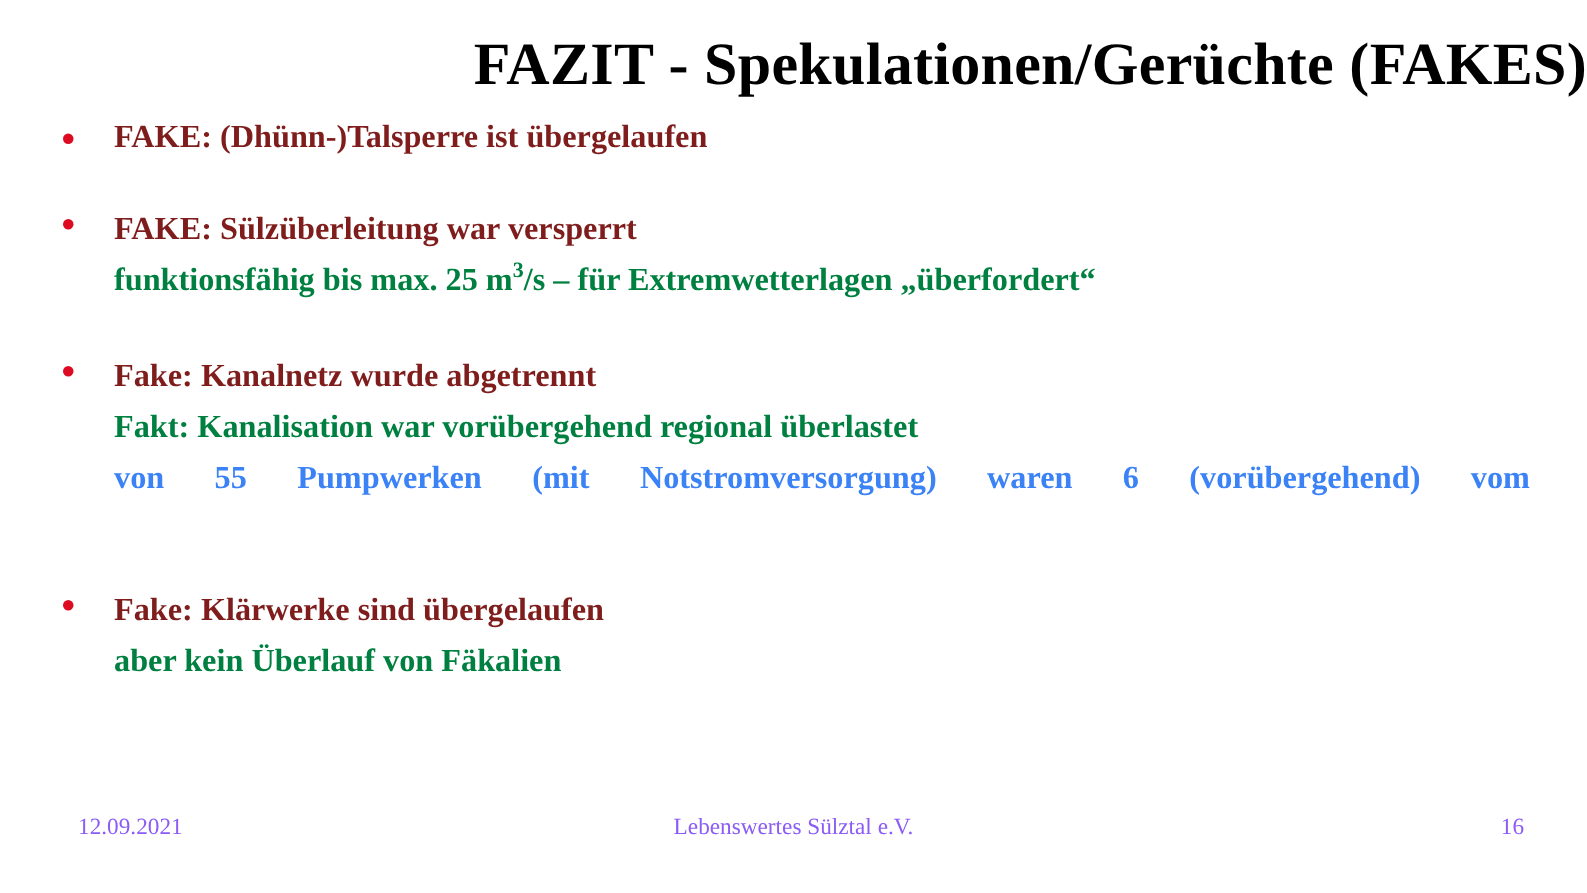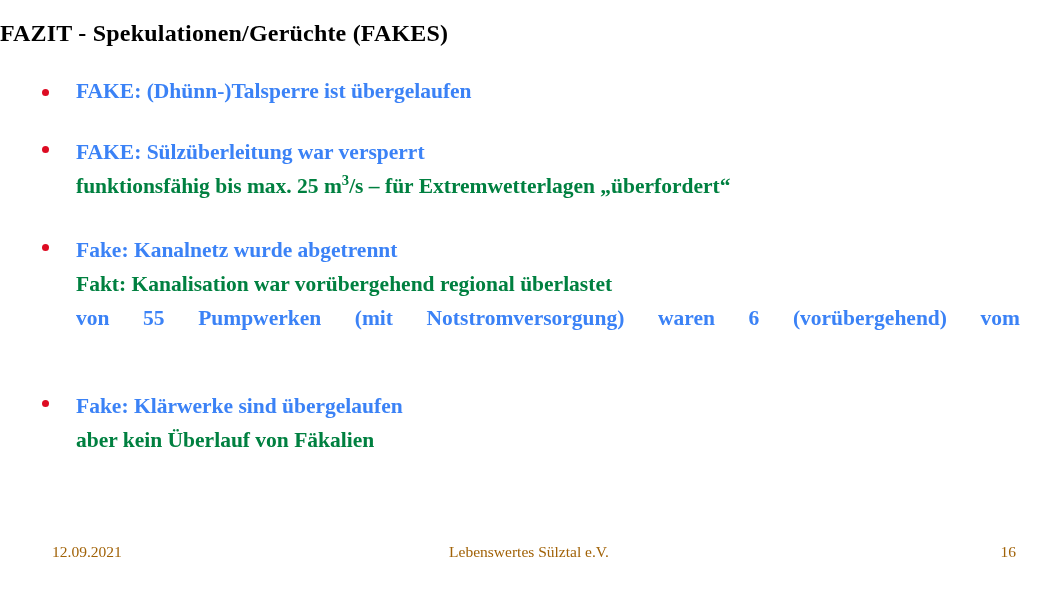--- a/index.html
+++ b/index.html
@@ -20,22 +20,22 @@
     overflow: hidden;
     box-sizing: border-box;
   }
 
   
   .slide-title {
     position: absolute;
     left: 0;
     top: 20px;
     width: 1058px;
-    text-align: left;
-    font-size: 24px;
+    text-align: right;
+    font-size: 40px;
     font-weight: bold;
     color: #000000;
     letter-spacing: 0.2px;
     line-height: 1.15;
   }
 
   
   .body-area {
     position: absolute;
     left: 28px;
@@ -69,39 +69,39 @@
   .line.justify {
     text-align: justify;
     text-align-last: justify;
     width: 944px;
   }
   .line.plainlast {
     text-align: left;
     width: 944px;
   }
 
-  .red        { color: #3b82f6; }
+  .red        { color: #7f1d1d; }
   .green      { color: #008040; }
   .black      { color: #3b82f6; }
   .b          { font-weight: bold; }
   .n          { font-weight: bold; }
   .gap-md { height: 16px; }
   .gap-lg { height: 20px; }
 
   sup { font-size: 0.68em; vertical-align: super; line-height: 0; }
 
   
   .footer {
     position: absolute;
     left: 0;
     bottom: 30px;
     width: 1058px;
     height: 22px;
     font-size: 15.5px;
-    color: #a16207;
+    color: #8b5cf6;
   }
   .footer-date {
     position: absolute;
     left: 52px;
     top: 0;
     text-align: left;
   }
   .footer-center {
     position: absolute;
     left: 0;

